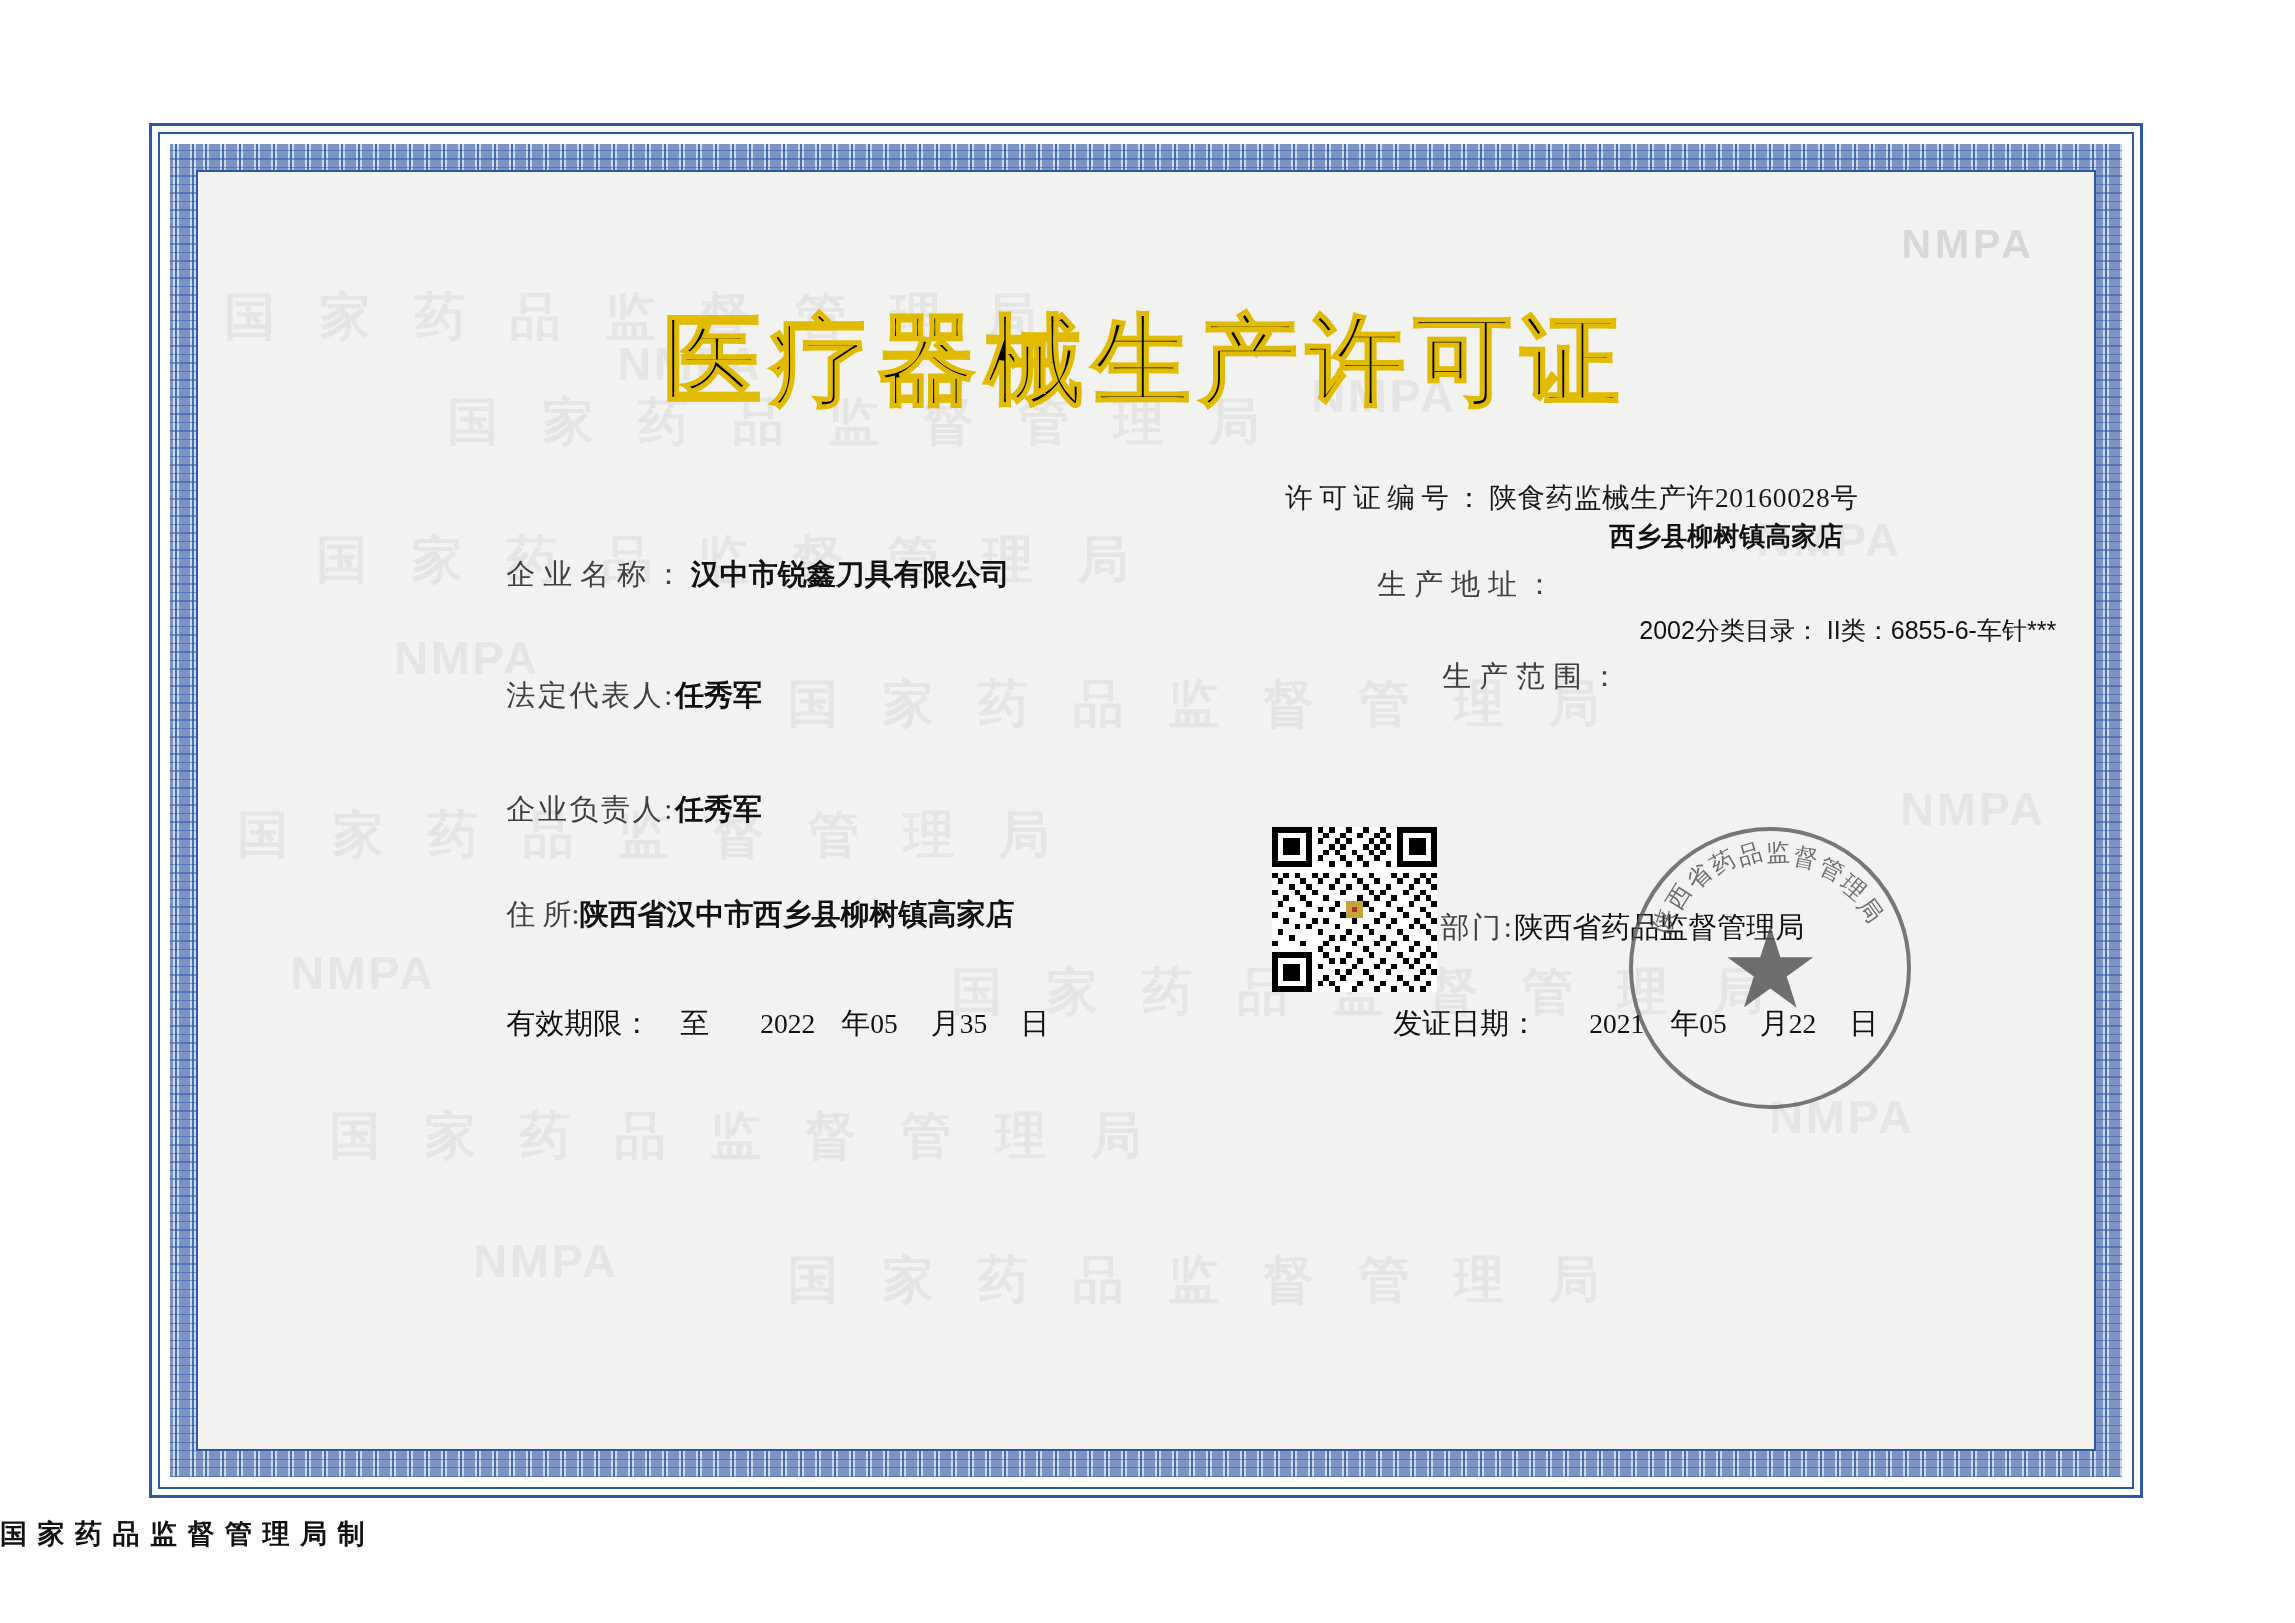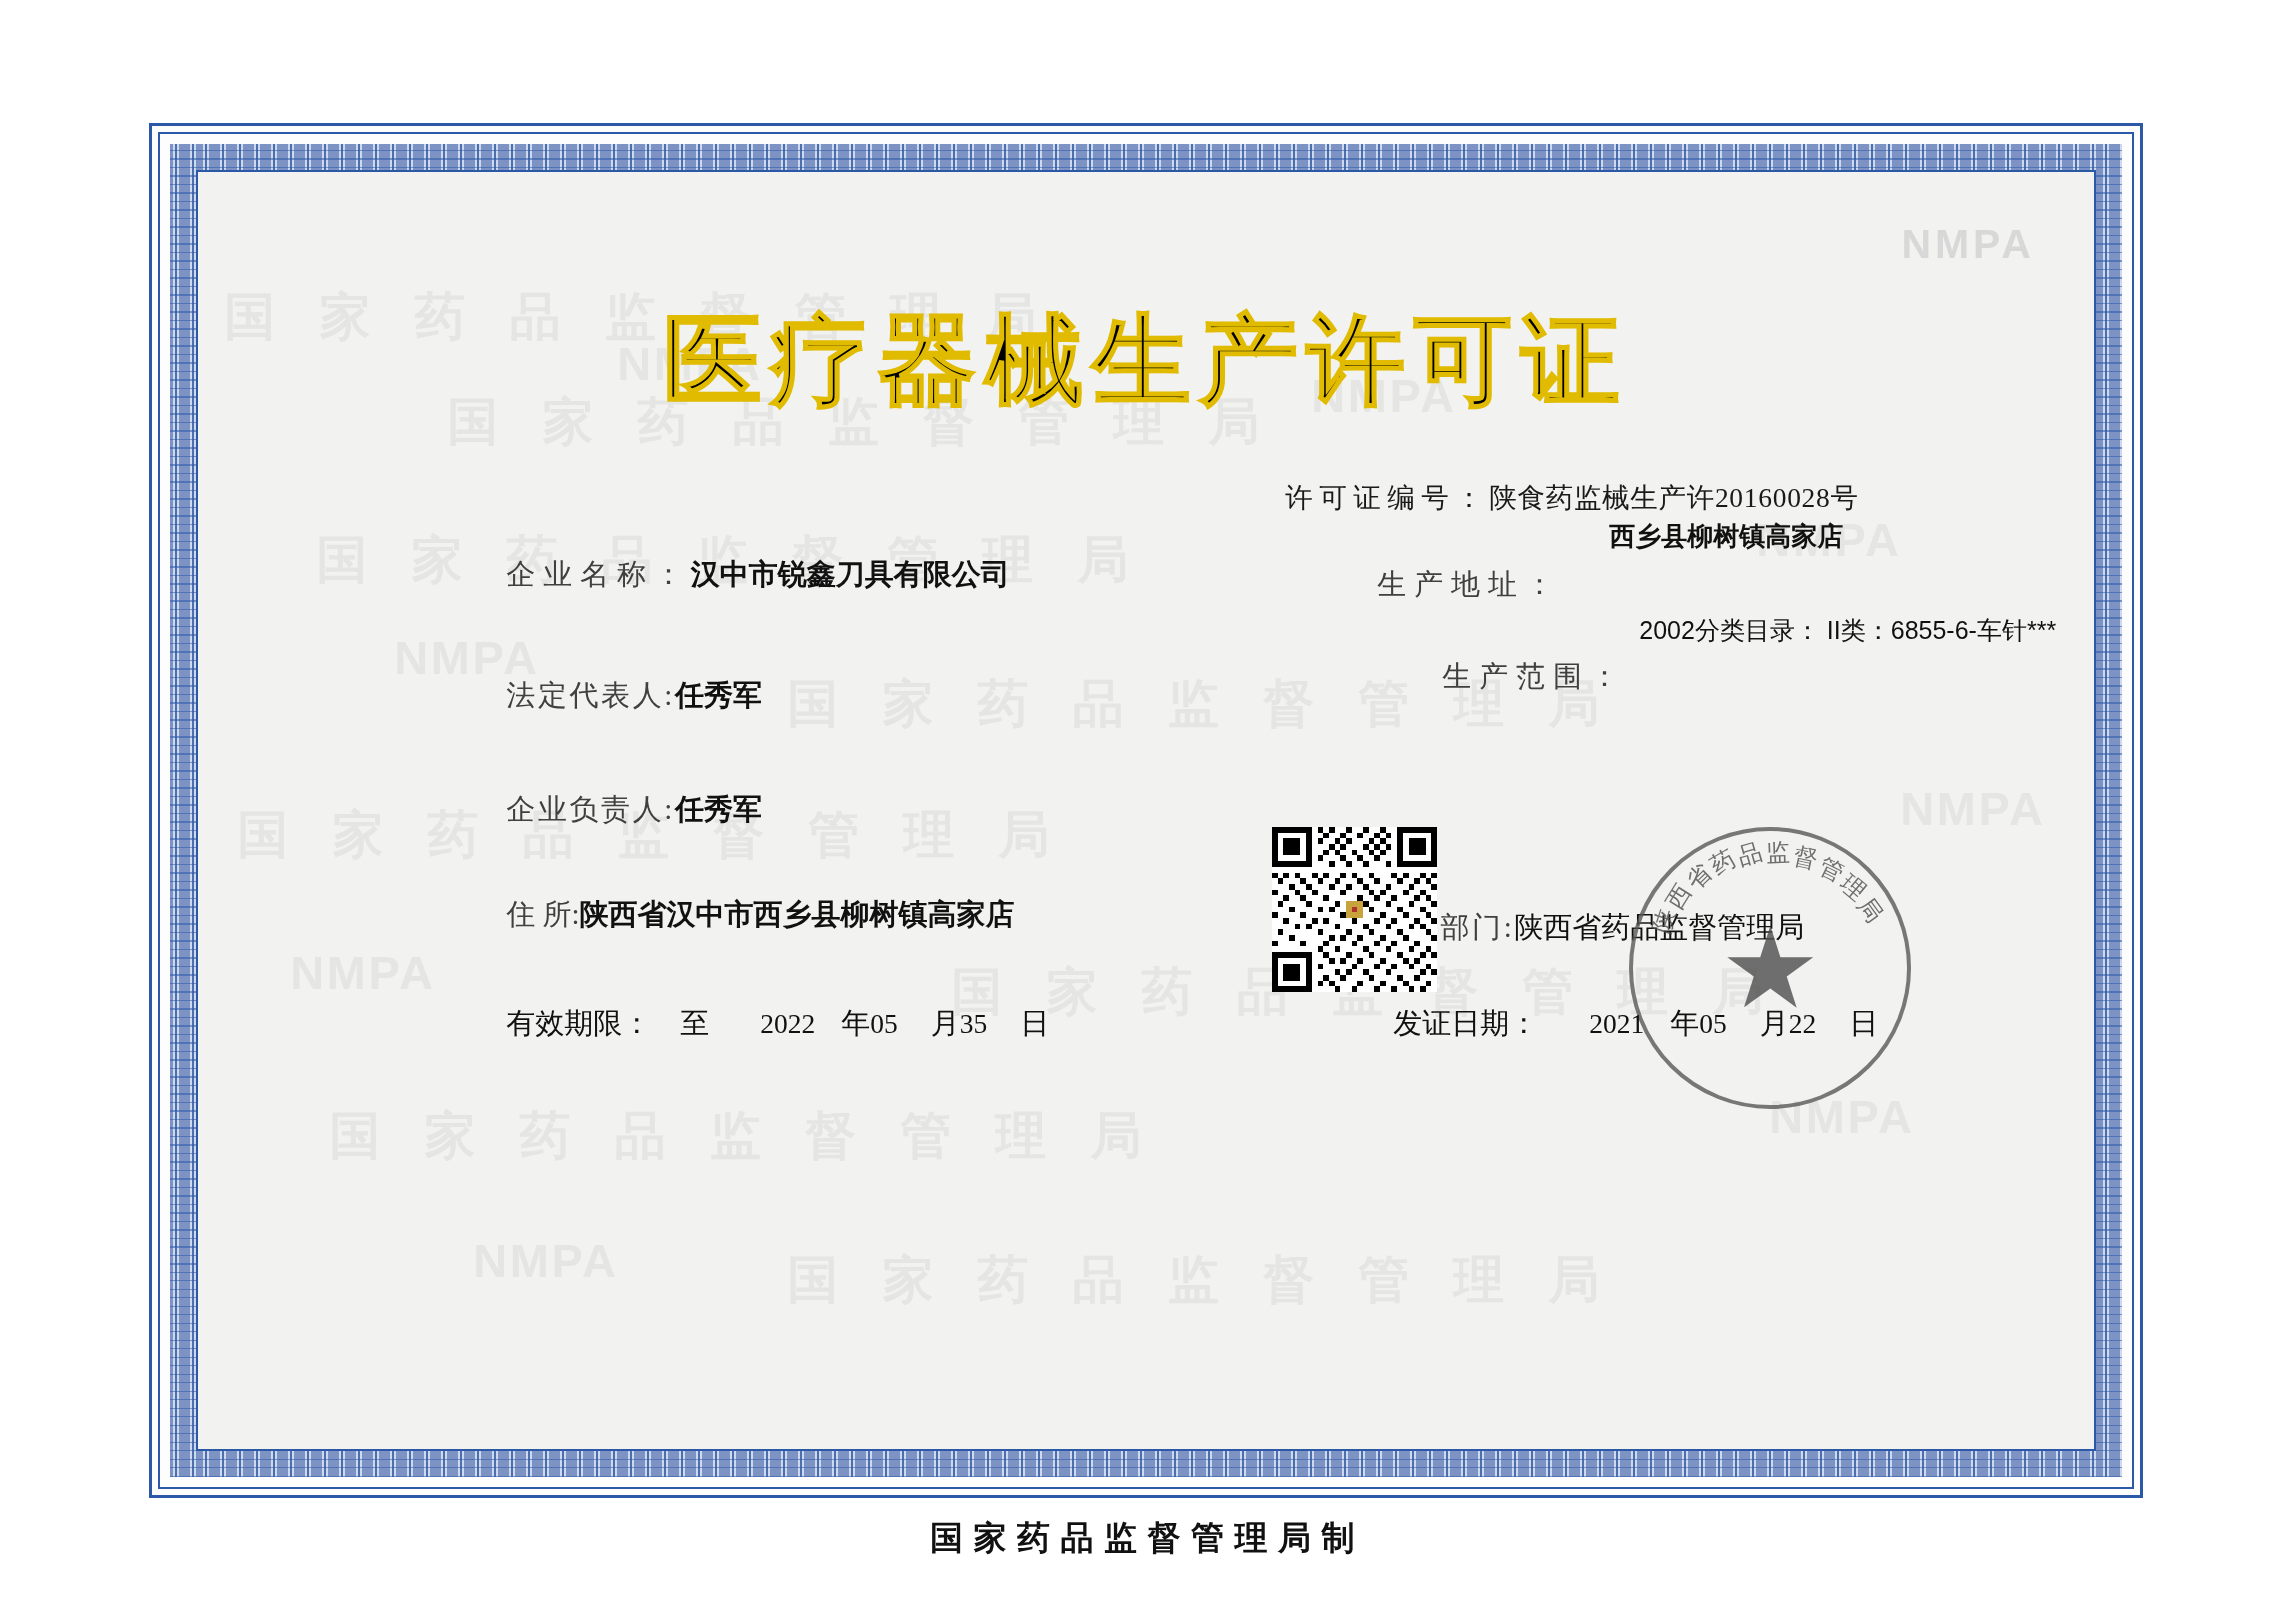--- a/index.html
+++ b/index.html
@@ -246,22 +246,22 @@
     font-family: "Liberation Serif", serif;
     transform-origin: 0 0;
   }
 
   
   .footer {
     position: absolute;
     left: 0;
     top: 1516px;
     width: 2295px;
-    text-align: center;
-    font-size: 33px;
+    text-align: left;
+    font-size: 27px;
     font-weight: bold;
     letter-spacing: 10.5px;
     color: #111;
     font-family: "Liberation Serif", serif;
   }
 </style>
 </head>
 <body>
 
 <div class="cert-outer">

